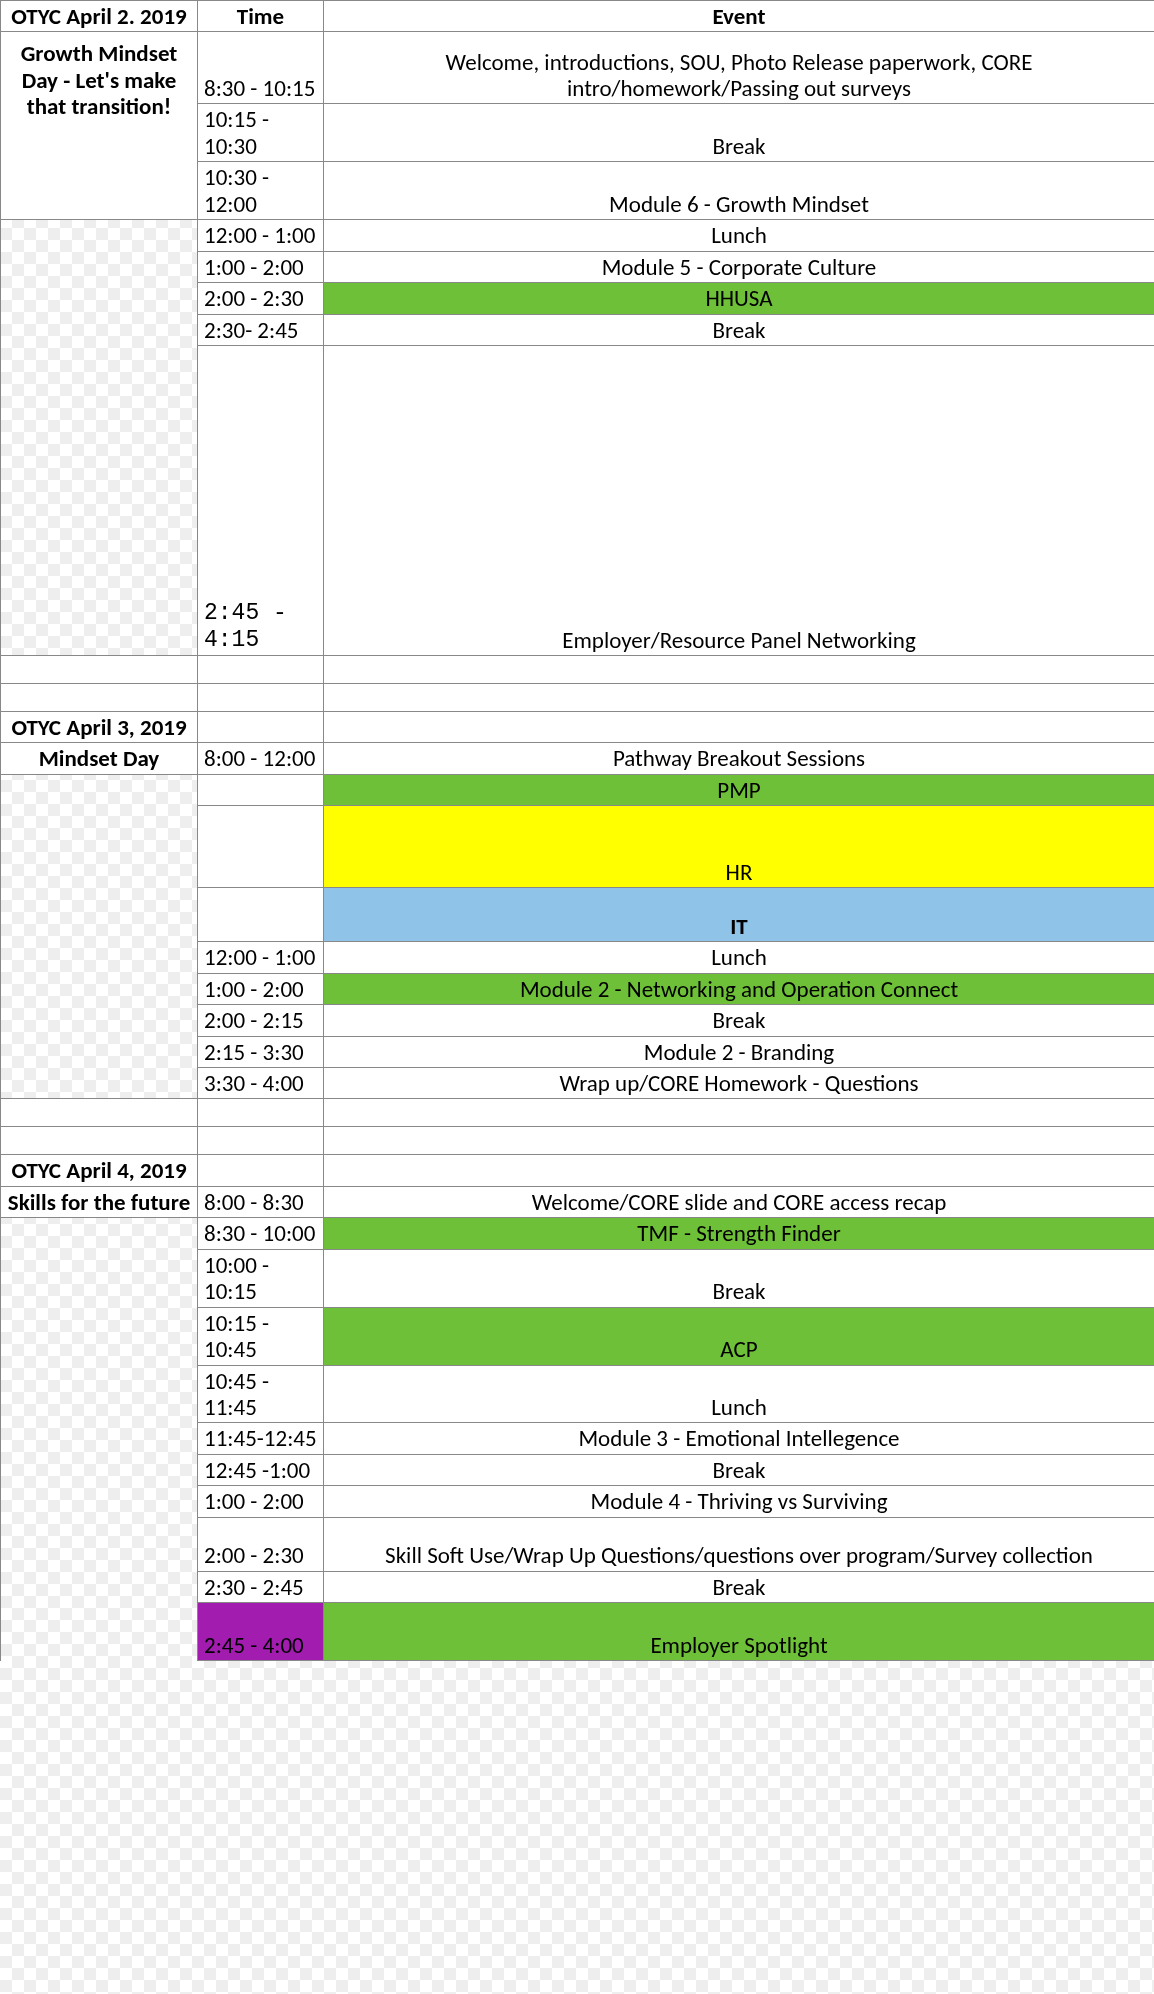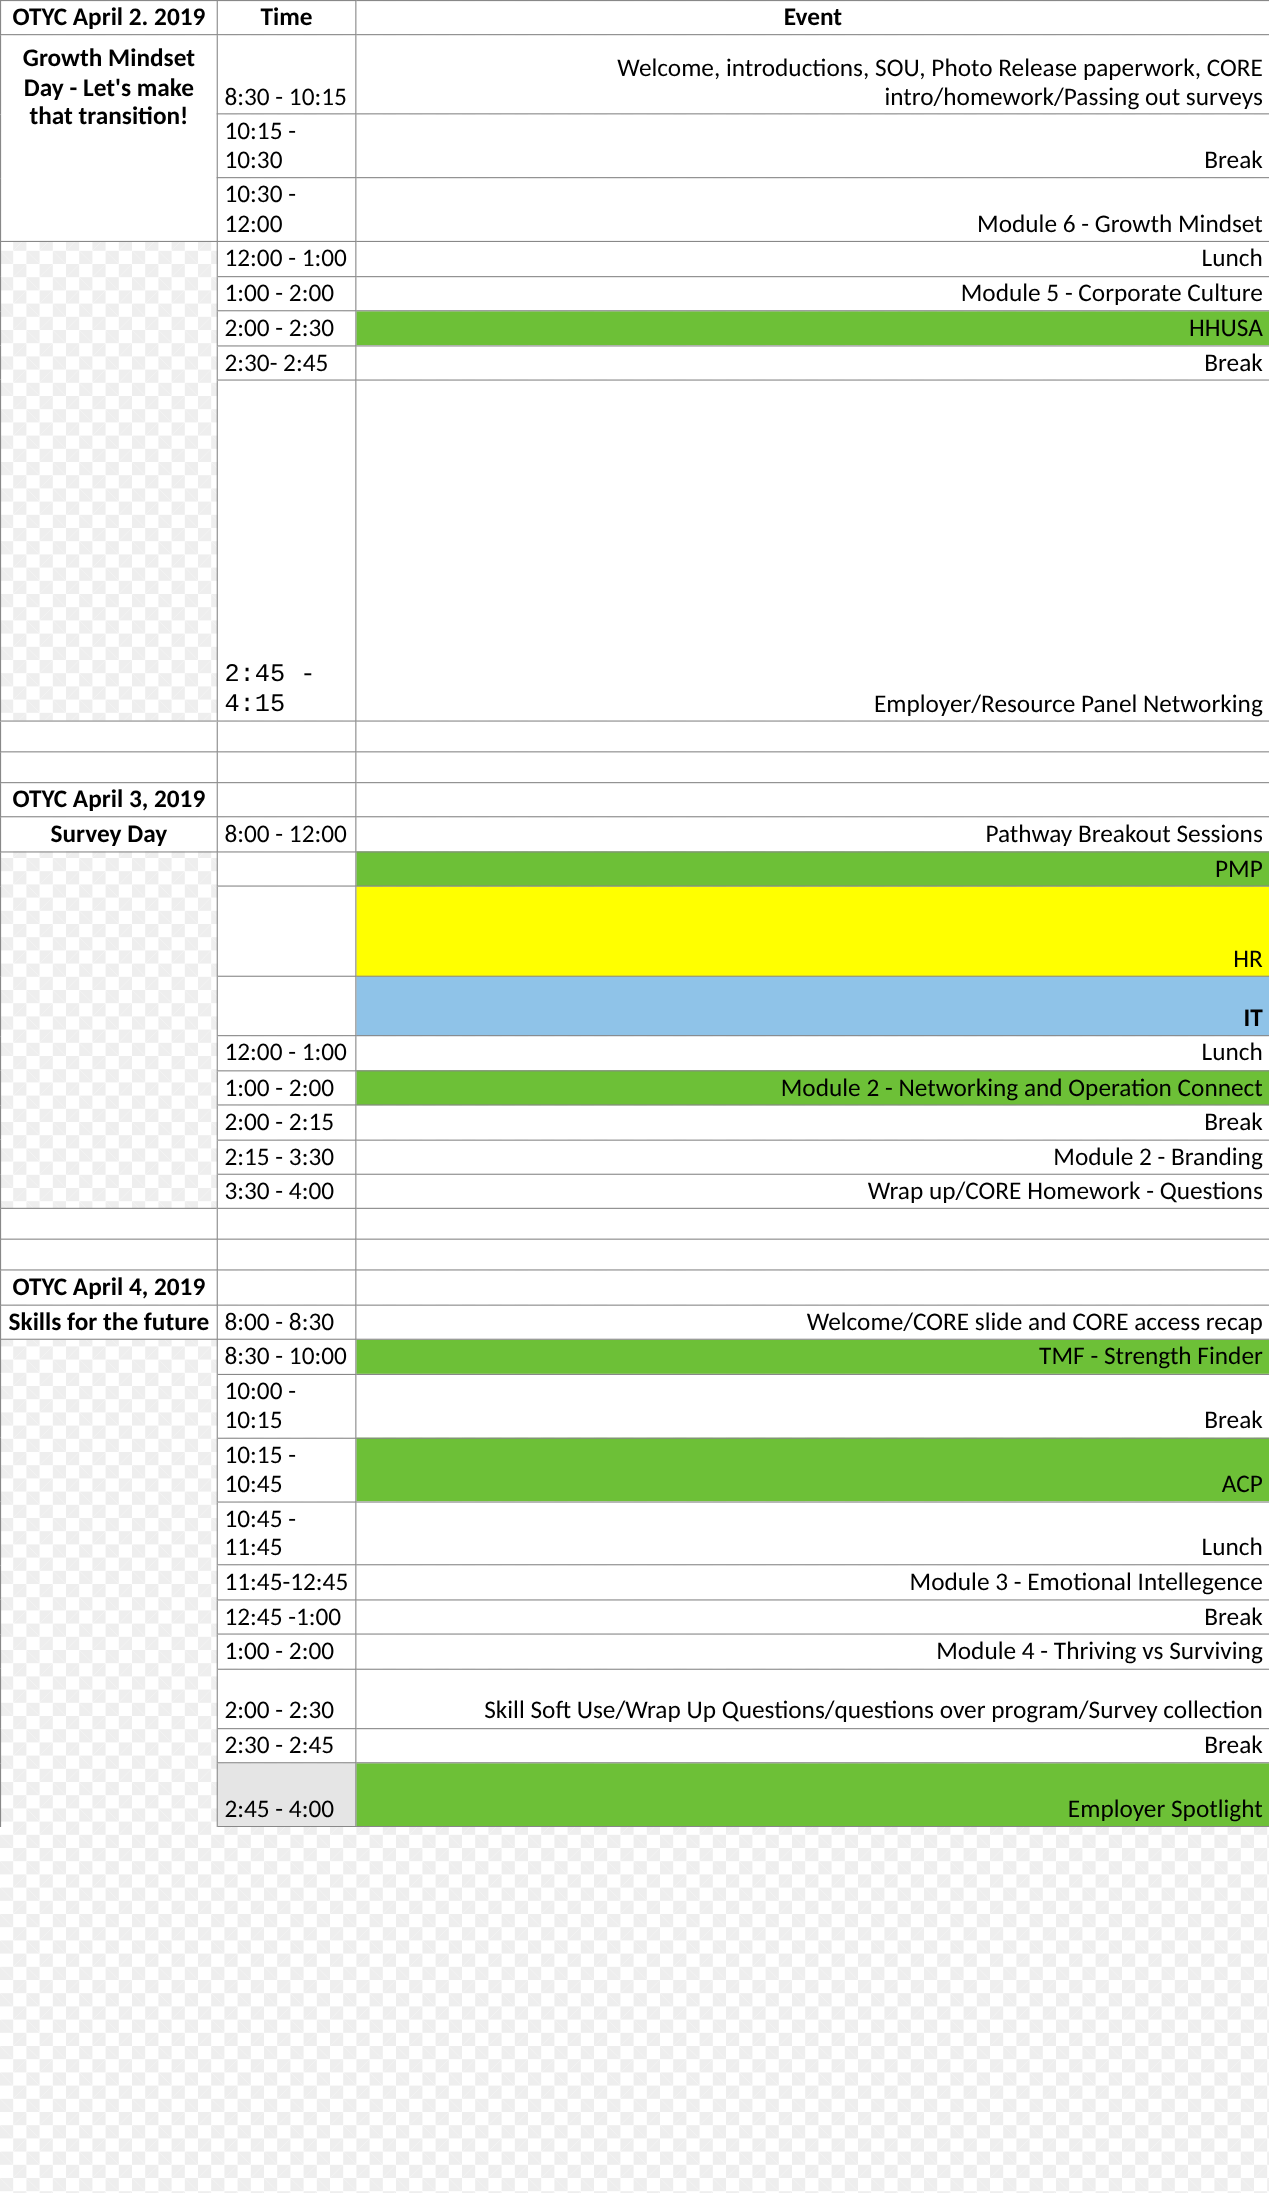--- a/index.html
+++ b/index.html
@@ -47,21 +47,21 @@
     text-align: center;
     vertical-align: middle;
   }
   td.dayheader {
     font-weight: bold;
     text-align: center;
     vertical-align: middle;
     background: #fff;
   }
   td.time { text-align: left; }
-  td.event { text-align: right; }
+  td.event { text-align: center; }
   td.green { background: #6dc037; }
   td.yellow { background: #ffff00; }
   td.blue { background: #8fc3e8; }
   td.tall { vertical-align: bottom; }
   td.blankrow { background: #fff; }
 </style>
 </head>
 <body>
 
 <table>
@@ -127,21 +127,21 @@
         <td class="blankrow"></td>
         <td class="blankrow"></td>
       </tr>
 
     <tr>
       <td class="dayheader">OTYC April 3, 2019</td>
       <td class="blankrow"></td>
       <td class="blankrow"></td>
     </tr>
     <tr>
-      <td class="dayheader">Survey Day</td>
+      <td class="dayheader">Mindset Day</td>
       <td class="time">8:00 - 12:00</td>
       <td class="event">Pathway Breakout Sessions</td>
     </tr>
     <tr>
       <td class="empty"></td>
       <td class="time"></td>
       <td class="event green">PMP</td>
     </tr>
     <tr>
       <td class="empty" style="height:82px;"></td>
@@ -240,17 +240,17 @@
       <td class="time tall" style="height:54px;">2:00 - 2:30</td>
       <td class="event tall" style="height:54px;">Skill Soft Use/Wrap Up Questions/questions over program/Survey collection</td>
     </tr>
     <tr>
       <td class="empty"></td>
       <td class="time">2:30 - 2:45</td>
       <td class="event">Break</td>
     </tr>
     <tr>
       <td class="empty" style="height:58px;"></td>
-      <td class="time tall" style="height:58px; background:#e5e5e5;">2:45 - 4:00</td>
+      <td class="time tall" style="height:58px; background:#a21caf;">2:45 - 4:00</td>
       <td class="event green tall" style="height:58px;">Employer Spotlight</td>
     </tr>
   </tbody>
 </table>
 
 </body></html>

